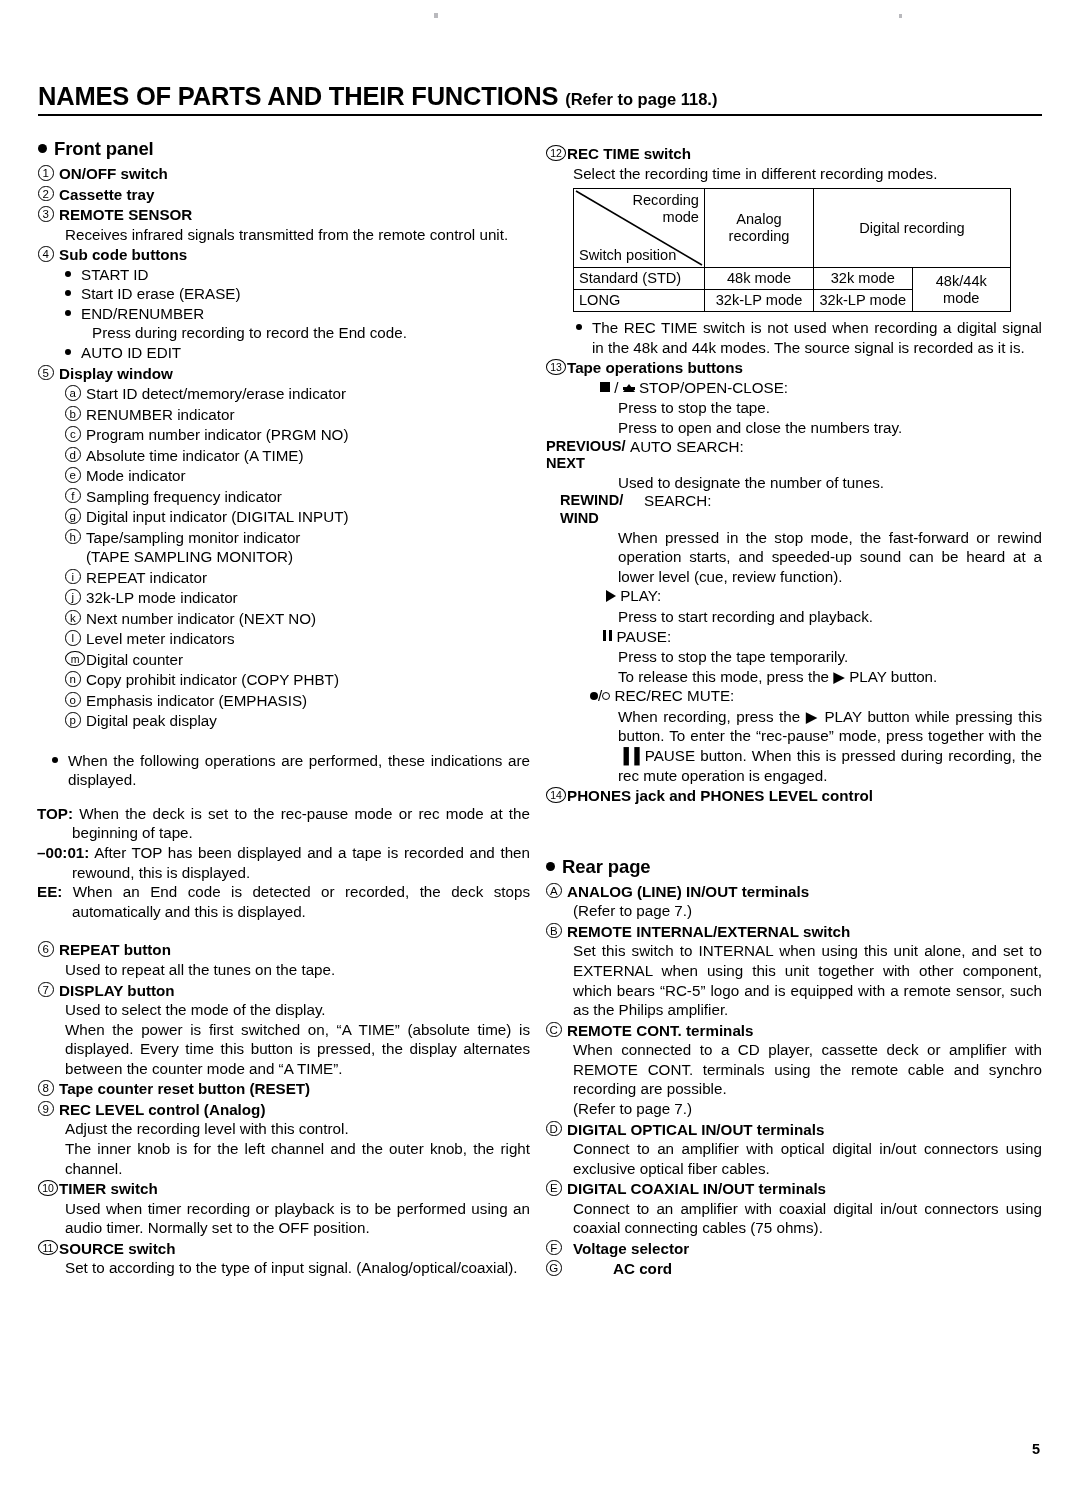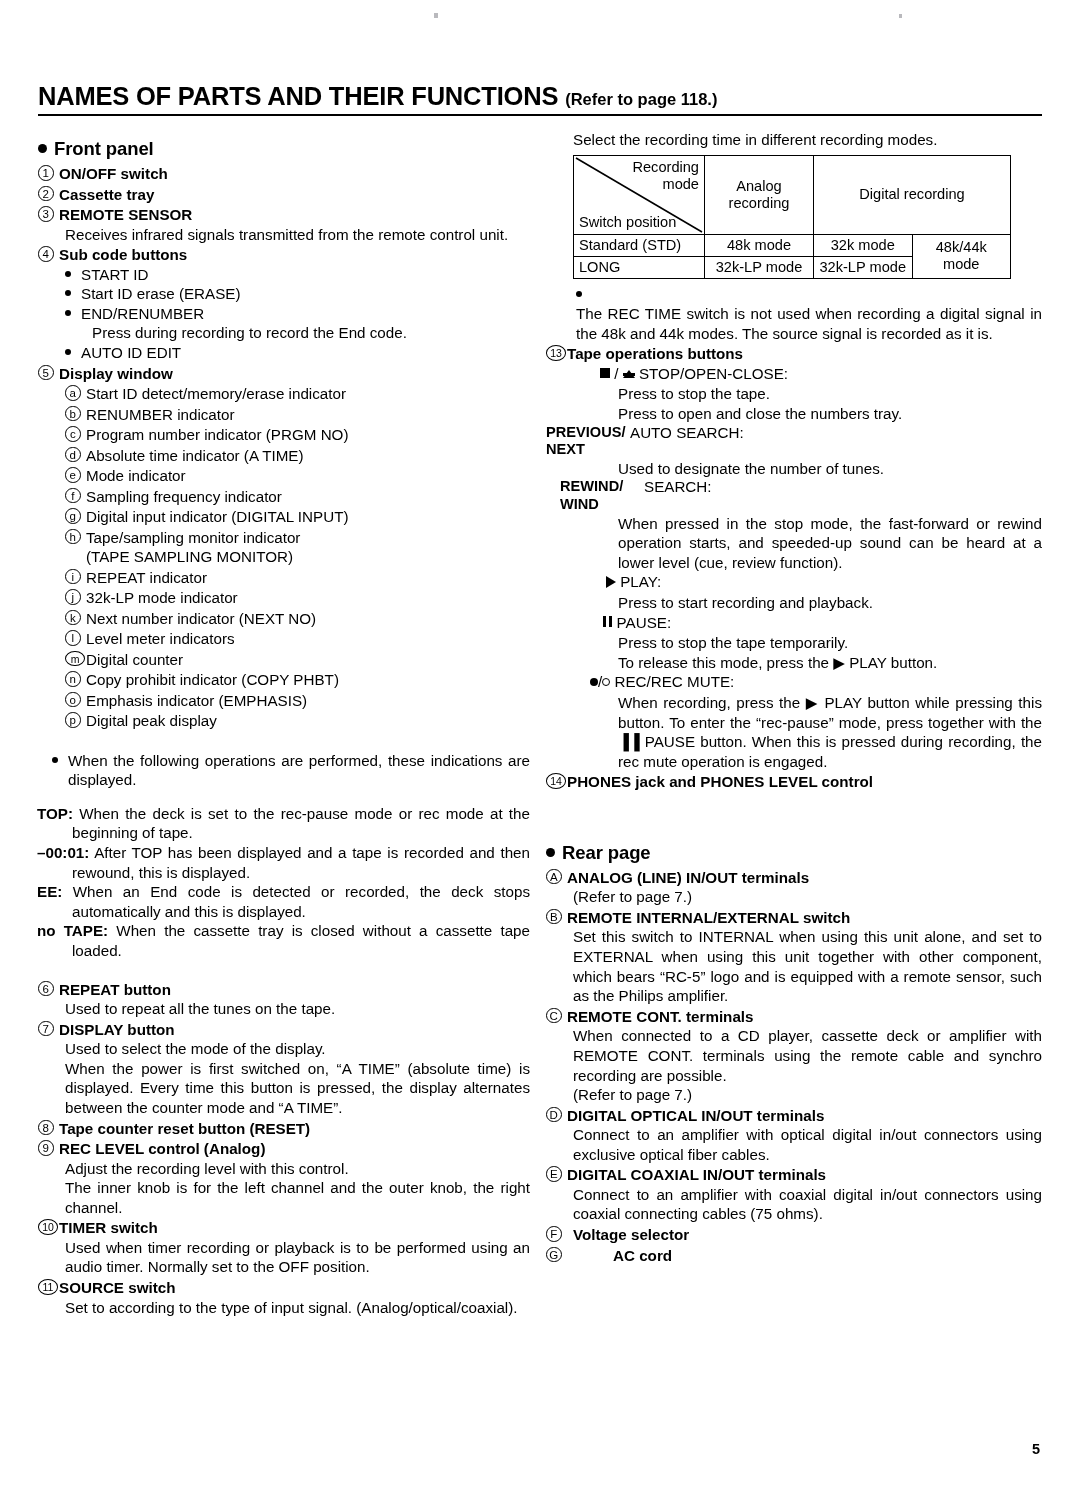--- a/index.html
+++ b/index.html
@@ -412,24 +412,20 @@
         <span>When the deck is set to the rec-pause mode or rec mode at the beginning of tape.</span>
       </div>
       <div class="def">
         <span class="dt">–00:01:</span>
         <span>After TOP has been displayed and a tape is recorded and then rewound, this is displayed.</span>
       </div>
       <div class="def">
         <span class="dt">EE:</span>
         <span>When an End code is detected or recorded, the deck stops automatically and this is displayed.</span>
       </div>
-      <div class="def">
-        <span class="dt">no TAPE:</span>
-        <span>When the cassette tray is closed without a cassette tape loaded.</span>
-      </div>
     </div>
 
     <div style="height:18px"></div>
 
     <div class="item">
       <div class="marker"><span class="circ">6</span></div>
       <div class="itxt b">REPEAT button</div>
     </div>
     <div class="p">Used to repeat all the tunes on the tape.</div>
 
@@ -461,20 +457,24 @@
     <div class="item">
       <div class="marker"><span class="circ wide">11</span></div>
       <div class="itxt b">SOURCE switch</div>
     </div>
     <div class="p just">Set to according to the type of input signal. (Analog/optical/coaxial).</div>
 
   </div>
 
   <div class="col col-right">
 
+    <div class="item" style="margin-top:14px;">
+      <div class="marker"><span class="circ wide">12</span></div>
+      <div class="itxt b">REC TIME switch</div>
+    </div>
     <div class="p">Select the recording time in different recording modes.</div>
 
     <div class="rectable-wrap">
       <table class="rec">
         <tbody>
             <tr>
           <td class="corner" style="width:130px;">
             <svg class="slash" viewBox="0 0 130 78" preserveAspectRatio="none">
               <line x1="2" y1="2" x2="128" y2="76" stroke="#000" stroke-width="1.6"></line>
             </svg>
@@ -498,21 +498,21 @@
         </tr>
         <tr>
           <td class="l">LONG</td>
           <td>32k-LP mode</td>
           <td>32k-LP mode</td>
         </tr>
       </tbody>
         </table>
     </div>
 
-    <div class="bullet note" style="margin-top:6px;margin-left:30px;flex-direction:column;">
+    <div class="bullet note" style="margin-top:6px;margin-left:30px;">
       <span class="bdot"><i></i></span>
       <span class="btxt">The REC TIME switch is not used when recording a digital signal in the 48k and 44k modes. The source signal is recorded as it is.</span>
     </div>
 
     <div class="item">
       <div class="marker"><span class="circ wide">13</span></div>
       <div class="itxt b">Tape operations buttons</div>
     </div>
 
     <div class="p" style="margin-left:54px;">

